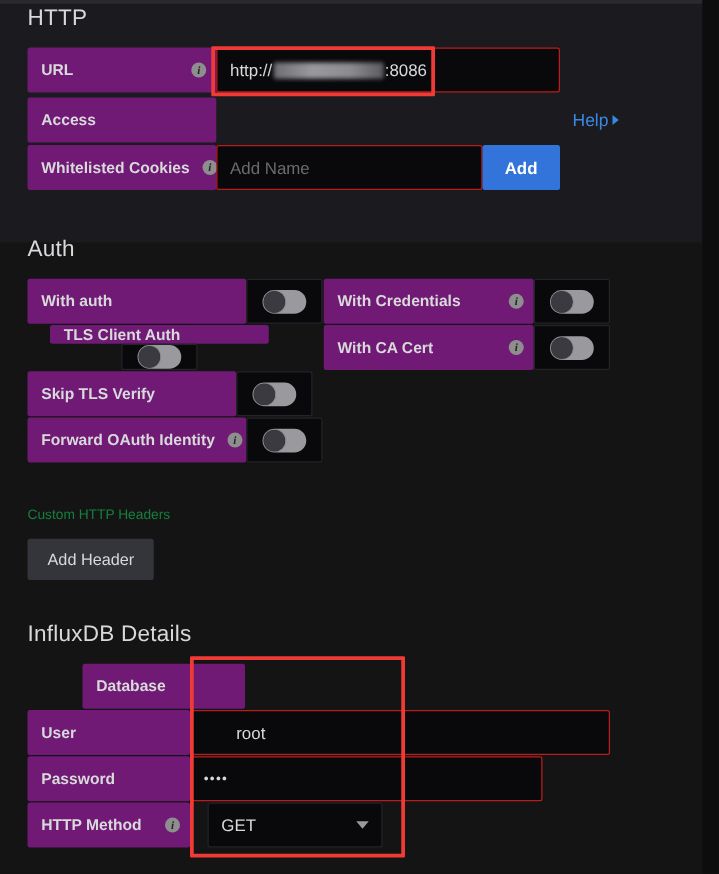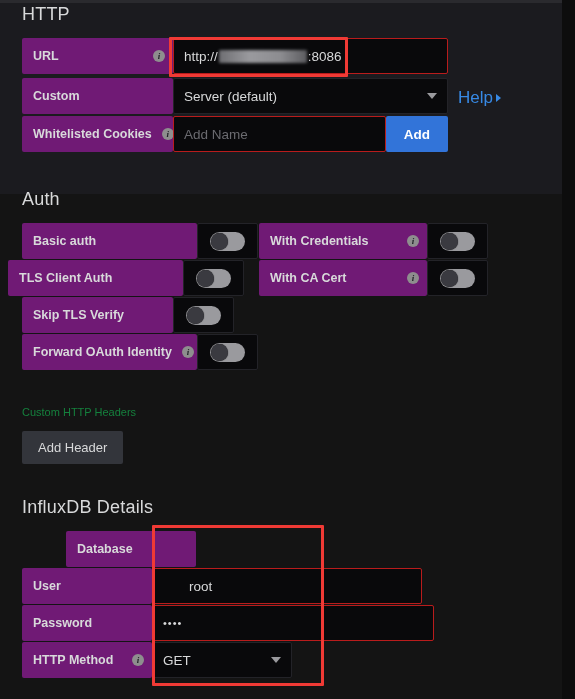--- a/index.html
+++ b/index.html
@@ -110,21 +110,21 @@
     width: 0; height: 0;
     border-left: 5px solid transparent;
     border-right: 5px solid transparent;
     border-top: 6px solid #9a9a9e;
     margin-left: 8px;
   }
 
   .help-link {
     position: absolute;
     color: #3789e4;
-    font-size: 17px;
+    font-size: 14px;
     display: flex; align-items: center; gap: 3px;
     cursor: pointer;
   }
   .help-link .chev {
     width: 0; height: 0;
     border-top: 4px solid transparent;
     border-bottom: 4px solid transparent;
     border-left: 5px solid #3789e4;
   }
 
@@ -204,25 +204,21 @@
         <span class="urltext">
           <span>http://</span>
           <span class="redact"></span>
           <span>:8086</span>
         </span>
       </div>
     </div>
 
     <div class="row" style="left:22px; top:78px; width:426px;">
       <div class="lbl" style="width:151px;">
-        <span class="txt">Custom</span>
-      </div>
-      <div class="select" style="width:275px;">
-        <span>Server (default)</span>
-        <span class="caret"></span>
+        <span class="txt">Access</span>
       </div>
     </div>
     <div class="help-link" style="left:458px; top:88px;">
       <span>Help</span>
       <span class="chev"></span>
     </div>
 
     <div class="row" style="left:22px; top:116px; width:426px;">
       <div class="lbl" style="width:151px;">
         <span class="txt">Whitelisted Cookies</span>
@@ -231,42 +227,42 @@
       <div class="field placeholder" style="width:219px;">
         <span>Add Name</span>
       </div>
       <button class="add-btn">Add</button>
     </div>
 
     <h2 class="section" style="left:22px; top:189px;">Auth</h2>
 
     <div class="row" style="left:22px; top:223px;">
       <div class="lbl" style="width:175px;">
-        <span class="txt">Basic auth</span>
+        <span class="txt">With auth</span>
       </div>
       <div class="togglebox" style="width:61px;">
         <div class="toggle">
             <span class="knob"></span>
           </div>
       </div>
     </div>
 
     <div class="row" style="left:259px; top:223px;">
       <div class="lbl" style="width:168px;">
         <span class="txt">With Credentials</span>
         <span class="info">i</span>
       </div>
       <div class="togglebox" style="width:61px;">
         <div class="toggle">
             <span class="knob"></span>
           </div>
       </div>
     </div>
 
-    <div class="row" style="left:8px; top:260px;">
+    <div class="row" style="left:40px; top:260px;flex-direction:column;">
       <div class="lbl" style="width:175px;">
         <span class="txt">TLS Client Auth</span>
       </div>
       <div class="togglebox" style="width:61px;">
         <div class="toggle">
             <span class="knob"></span>
           </div>
       </div>
     </div>
 
@@ -276,21 +272,21 @@
         <span class="info">i</span>
       </div>
       <div class="togglebox" style="width:61px;">
         <div class="toggle">
             <span class="knob"></span>
           </div>
       </div>
     </div>
 
     <div class="row" style="left:22px; top:297px;">
-      <div class="lbl" style="width:151px;">
+      <div class="lbl" style="width:167px;">
         <span class="txt">Skip TLS Verify</span>
       </div>
       <div class="togglebox" style="width:61px;">
         <div class="toggle">
             <span class="knob"></span>
           </div>
       </div>
     </div>
 
     <div class="row" style="left:22px; top:334px;">
@@ -313,35 +309,35 @@
     <div class="row" style="left:22px; top:531px;padding-left:44px;">
       <div class="lbl" style="width:130px;">
         <span class="txt">Database</span>
       </div>
     </div>
 
     <div class="row" style="left:22px; top:568px;">
       <div class="lbl" style="width:130px;">
         <span class="txt">User</span>
       </div>
-      <div class="field" style="width:270px;padding-left:36px;">
+      <div class="field" style="width:336px;padding-left:36px;">
         <span>root</span>
       </div>
     </div>
 
     <div class="row" style="left:22px; top:605px;">
       <div class="lbl" style="width:130px;">
         <span class="txt">Password</span>
       </div>
       <div class="field" style="width:282px; letter-spacing:1px; font-size:11px;">
         <span>••••</span>
       </div>
     </div>
 
-    <div class="row" style="left:22px; top:642px;">
+    <div class="row" style="left:22px; top:642px;gap:14px;">
       <div class="lbl" style="width:130px;">
         <span class="txt">HTTP Method</span>
         <span class="info">i</span>
       </div>
       <div class="select" style="width:140px;">
         <span>GET</span>
         <span class="caret"></span>
       </div>
     </div>
 

